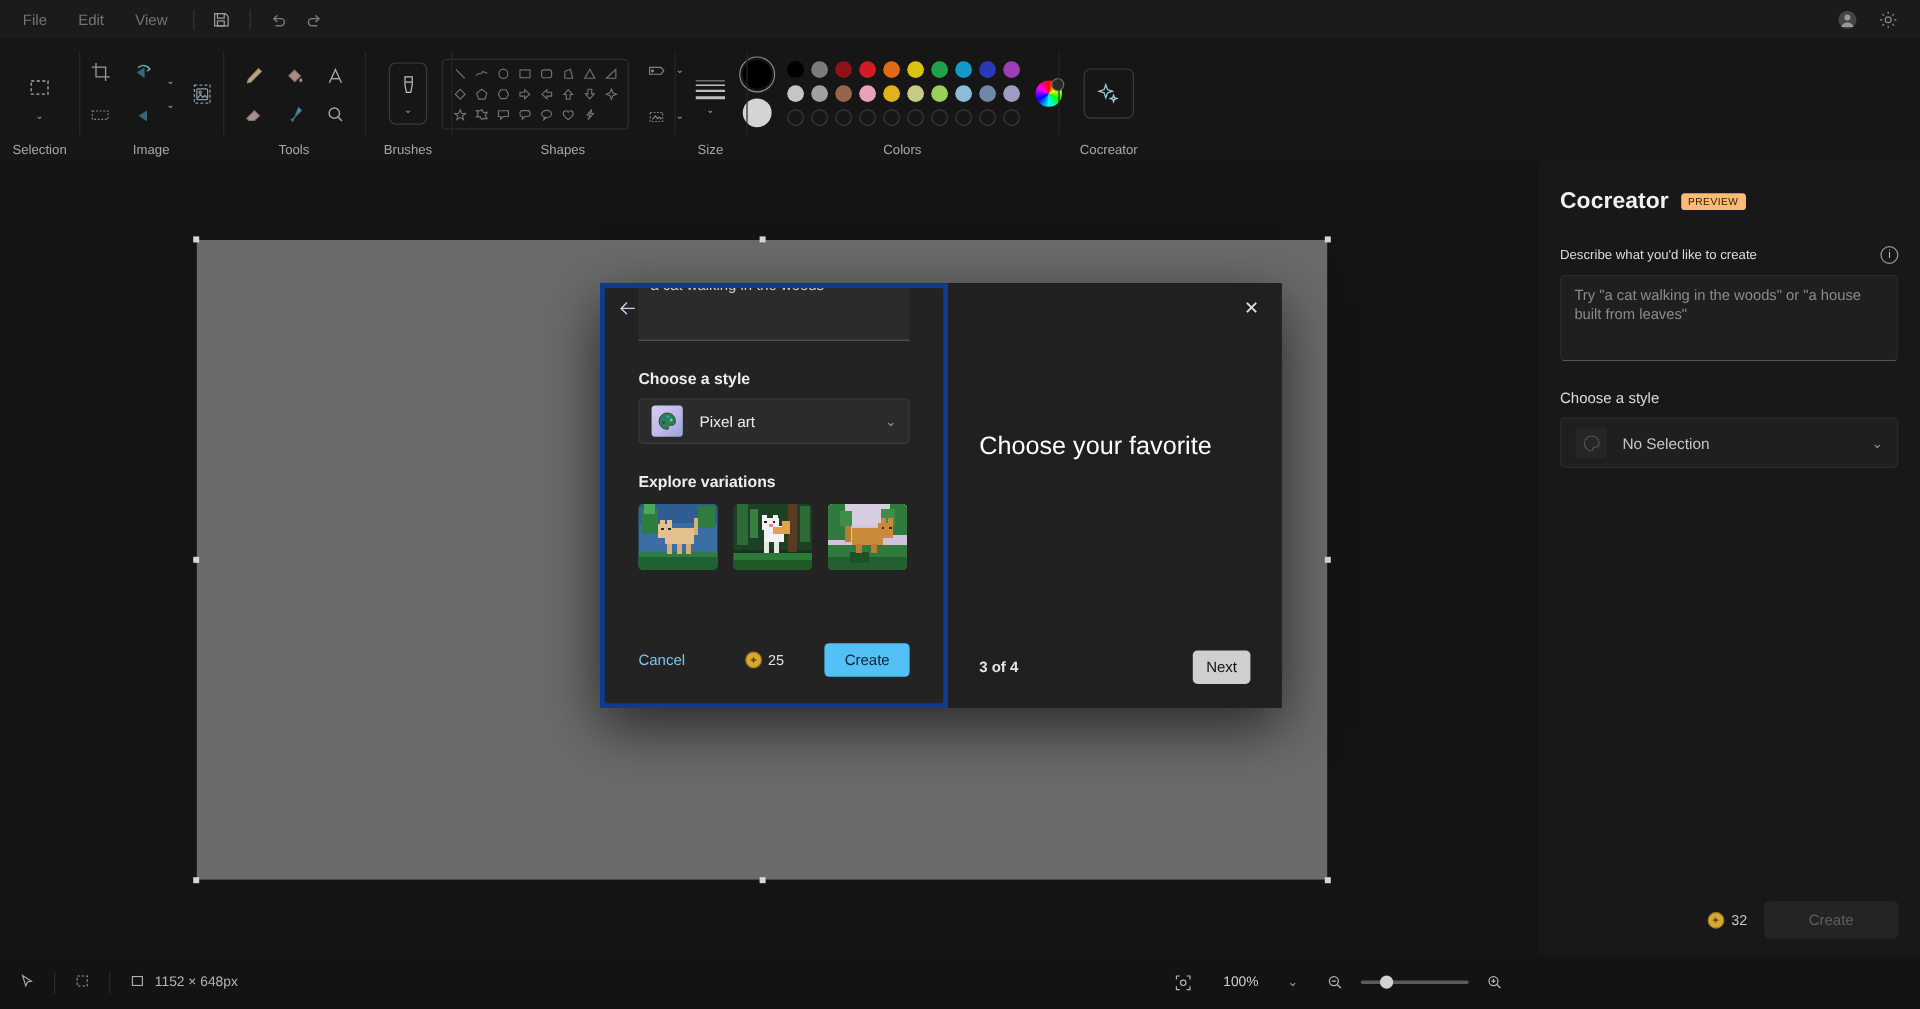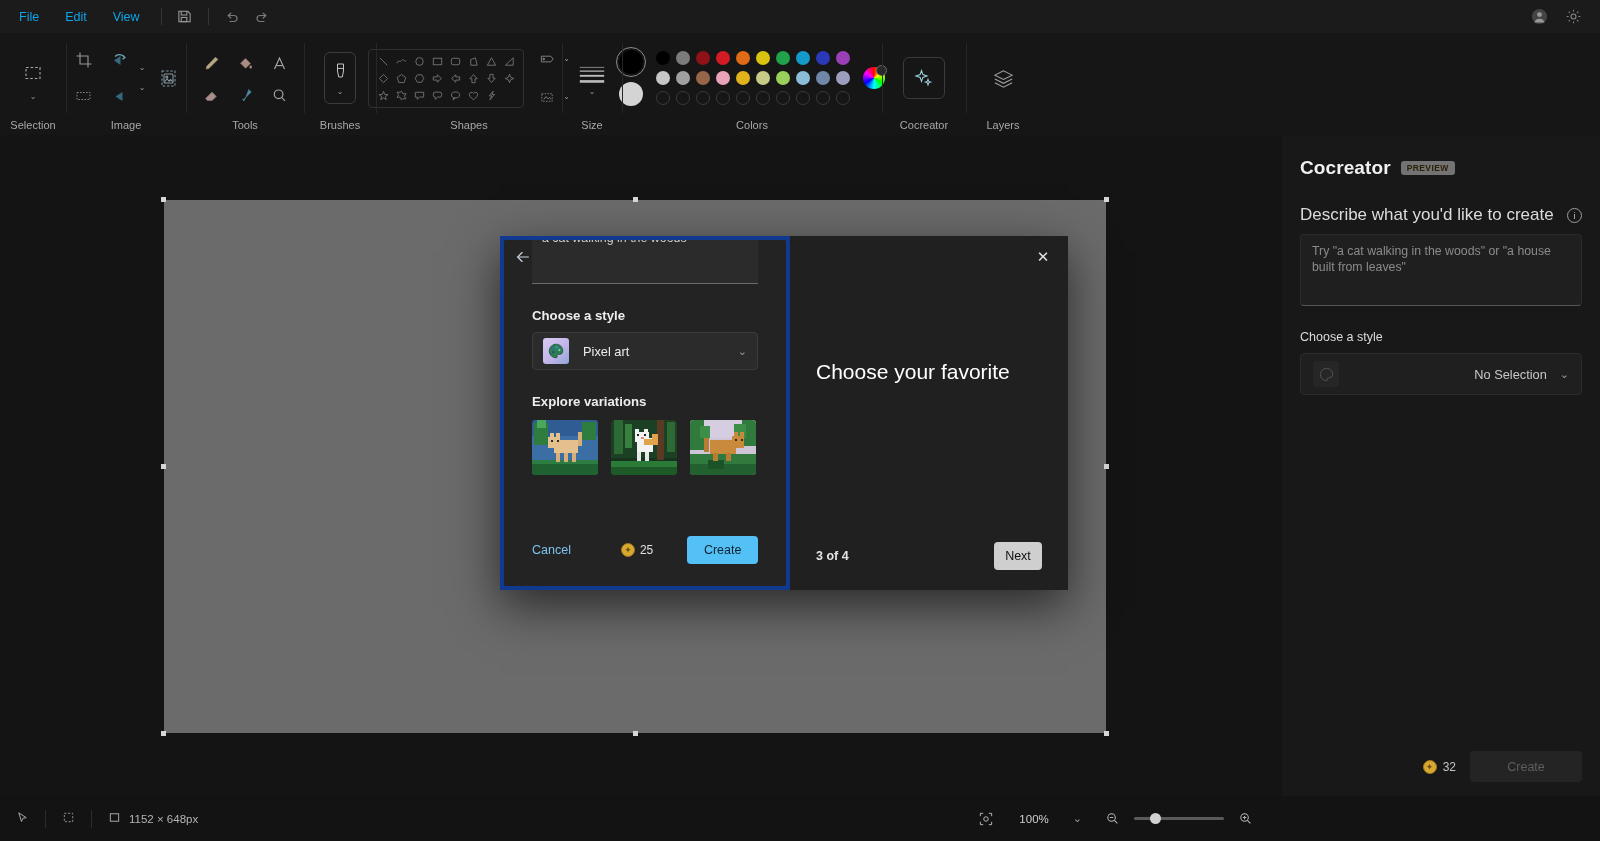--- a/index.html
+++ b/index.html
@@ -12,21 +12,21 @@
     -webkit-font-smoothing: antialiased;
   }
   .app { position: relative; width: 1600px; height: 841px; background: #131313; }
 
   
   .menubar {
     position: absolute; top: 0; left: 0; width: 1600px; height: 33px;
     background: #1b1b1b; display: flex; align-items: center; padding-left: 6px;
   }
   .menu-item {
-    font-size: 12.5px; color: #0ea5e9; padding: 5px 13px; border-radius: 4px; cursor: default;
+    font-size: 12.5px; color: #737373; padding: 5px 13px; border-radius: 4px; cursor: default;
   }
   .mb-sep { width: 1px; height: 17px; background: #343434; margin: 0 8px; }
   .mb-icon {
     width: 30px; height: 26px; display: flex; align-items: center; justify-content: center;
     border-radius: 4px; opacity: .72;
   }
   .mb-right { margin-left: auto; display: flex; align-items: center; gap: 4px; padding-right: 12px; }
 
   
   .ribbon {
@@ -90,36 +90,36 @@
   .handle { position: absolute; width: 5px; height: 5px; background: #d6d6d6; }
 
   
   .rpanel {
     position: absolute; top: 135px; right: 0; width: 318px; bottom: 45px;
     background: #181818; padding: 22px 18px 0 18px;
   }
   .rp-title-row { display: flex; align-items: center; gap: 10px; }
   .rp-title { font-size: 19px; font-weight: 600; color: #f0f0f0; letter-spacing: .1px; }
   .badge-preview {
-    background: #737373; color: #2b2205; font-size: 8.5px; font-weight: 700;
+    background: #fdba74; color: #2b2205; font-size: 8.5px; font-weight: 400;
     padding: 2px 6px; border-radius: 3px; letter-spacing: .4px;
   }
   .rp-label-row { display: flex; align-items: center; justify-content: space-between; margin-top: 26px; }
-  .rp-label { font-size: 17px; color: #dcdcdc; }
+  .rp-label { font-size: 11px; color: #dcdcdc; }
   .info-ico { width: 15px; height: 15px; border: 1px solid #9b9b9b; border-radius: 50%;
     display: flex; align-items: center; justify-content: center; font-size: 9.5px; color: #bdbdbd; }
   .rp-textarea {
     margin-top: 9px; height: 72px; background: #1f1f1f; border: 1px solid #2b2b2b;
     border-bottom: 1px solid #555; border-radius: 4px; padding: 9px 11px;
     font-size: 12.3px; line-height: 1.28; color: #8b8b8b;
   }
   .rp-sub { font-size: 12.5px; color: #dcdcdc; margin-top: 24px; }
   .rp-select {
     margin-top: 9px; height: 42px; background: #1f1f1f; border: 1px solid #2b2b2b;
-    border-radius: 4px; display: flex; align-items: center; padding: 0 12px; gap: 13px; text-align: right;
+    border-radius: 4px; display: flex; align-items: center; padding: 0 12px; gap: 13px;
   }
   .rp-select-thumb { width: 26px; height: 26px; border-radius: 3px; background: #2e2e2e;
     display: flex; align-items: center; justify-content: center; opacity: .5; }
   .rp-select-text { font-size: 12.8px; color: #c7c7c7; flex: 1; }
   .chev-d { color: #9a9a9a; font-size: 11px; }
 
   .rp-footer { position: absolute; left: 18px; right: 18px; bottom: 14px;
     display: flex; align-items: center; justify-content: flex-end; gap: 14px; }
   .coin-row { display: flex; align-items: center; gap: 6px; font-size: 12px; color: #c5c5c5; }
   .coin { width: 14px; height: 14px; border-radius: 50%; background: #d8a830;
@@ -532,32 +532,20 @@
         <div class="big-tile">
           <svg width="24" height="24" viewBox="0 0 24 24" fill="none" stroke="#9fd4de" stroke-width="1.05">
             <path d="M9.5 4.5 10.9 8.6 15 10l-4.1 1.4-1.4 4.1-1.4-4.1L4 10l4.1-1.4z"></path>
             <path d="M16 13.4l.7 2 2 .7-2 .7-.7 2-.7-2-2-.7 2-.7z"></path>
           </svg>
         </div>
       </div>
       <div class="group-label">Cocreator</div>
     </div>
 
-    <div class="group" style="width:74px">
-      <div class="group-body">
-        <div class="btn-tile">
-          <svg width="25" height="25" viewBox="0 0 26 26" fill="none" stroke="#bdbdbd" stroke-width="1.1">
-            <path d="M13 5 4 9.5 13 14l9-4.5z"></path>
-              <path d="M4 13.5 13 18l9-4.5"></path>
-              <path d="M4 17.5 13 22l9-4.5"></path>
-          </svg>
-        </div>
-      </div>
-      <div class="group-label">Layers</div>
-    </div>
   </div>
 
   <div class="canvas-area">
     <div class="canvas">
       <div class="handle" style="left:-3px;top:-3px"></div>
       <div class="handle" style="left:469px;top:-3px"></div>
       <div class="handle" style="left:940px;top:-3px"></div>
       <div class="handle" style="left:-3px;top:264px"></div>
       <div class="handle" style="left:940px;top:264px"></div>
       <div class="handle" style="left:-3px;top:531px"></div>

